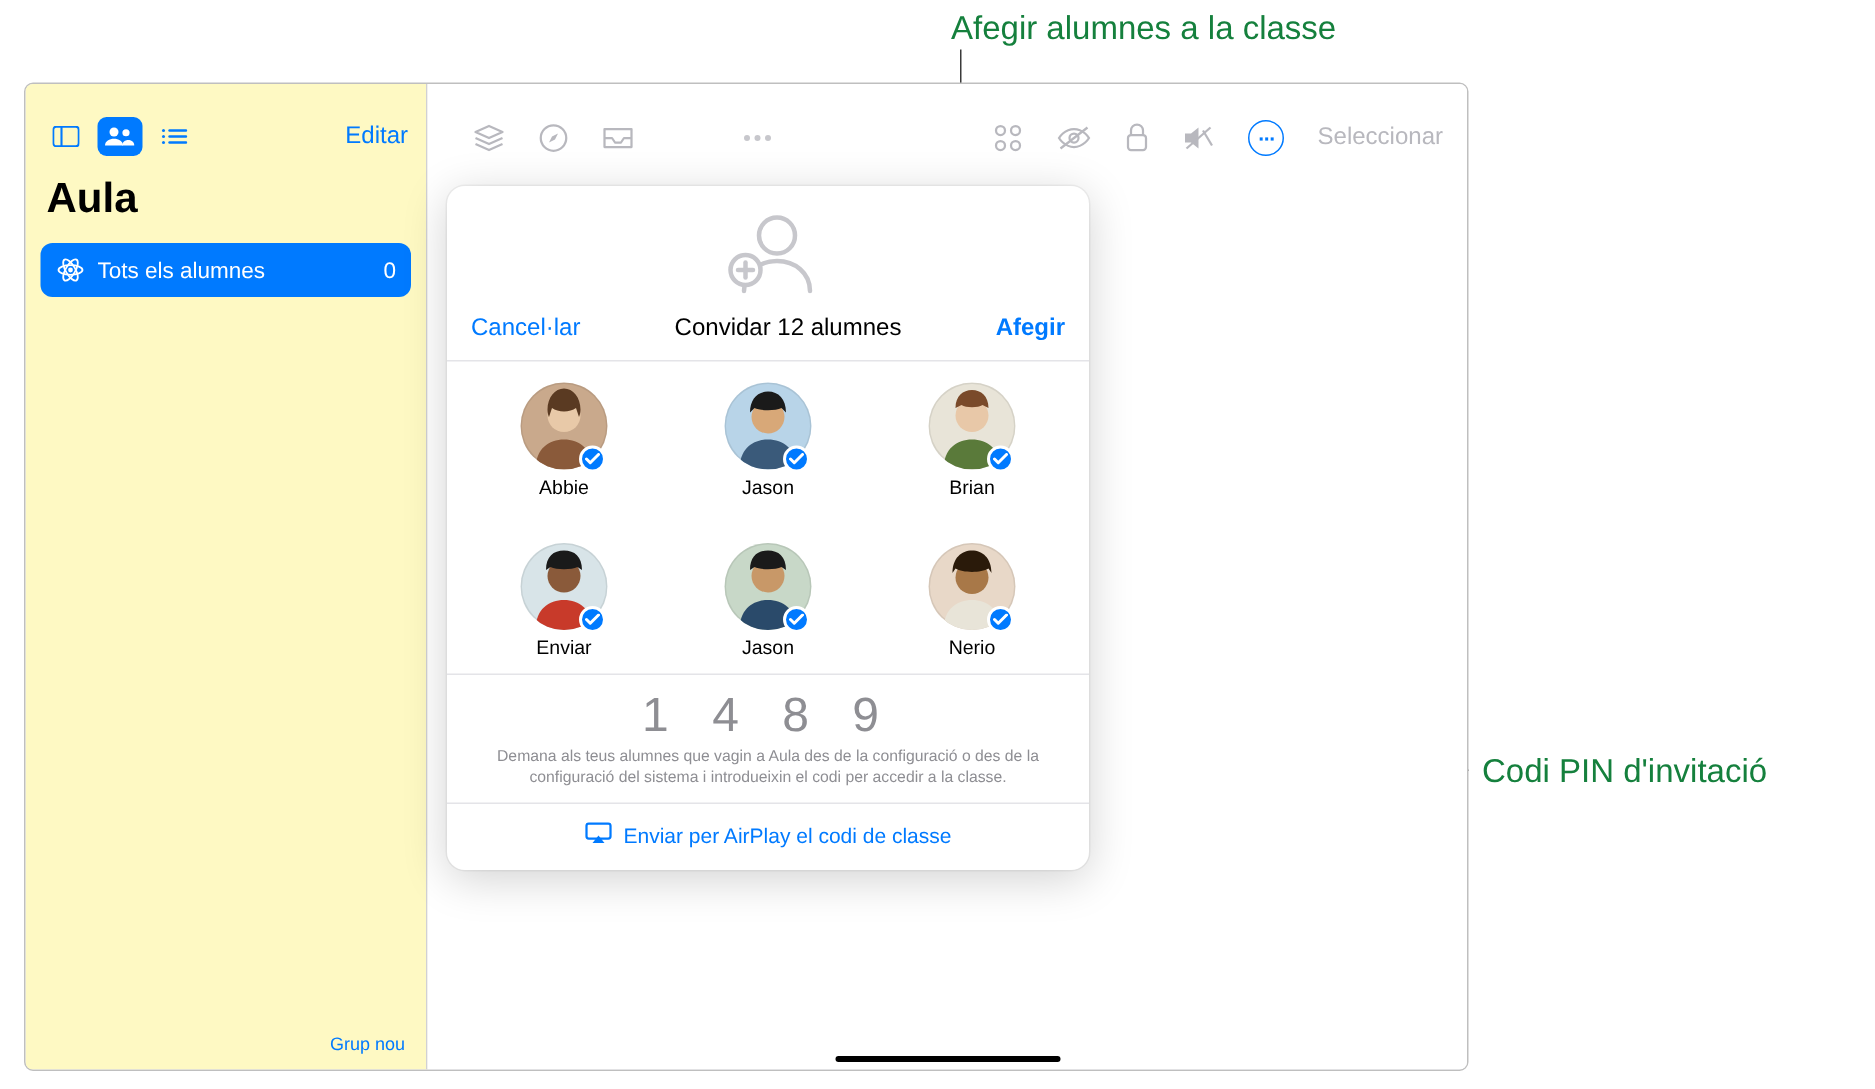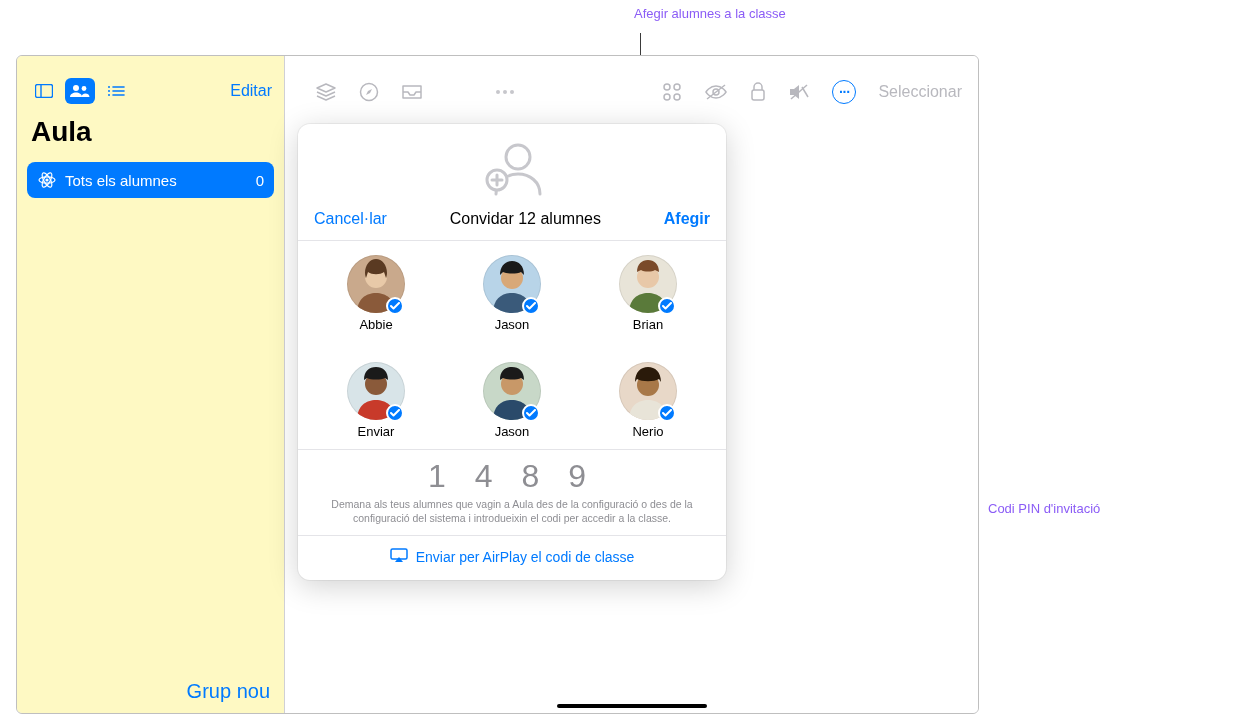--- a/index.html
+++ b/index.html
@@ -72,21 +72,21 @@
     display:flex; align-items:center; gap:8px;
     padding:8px 10px;
     font-size:15px;
   }
   .group-pill .count { margin-left:auto; }
   .atom-icon {
     width:20px; height:20px;
   }
   .new-group {
     position:absolute; bottom:10px; right:14px;
-    color:#007aff; font-size:20px;margin-top:20px;
+    color:#007aff; font-size:12px;margin-top:20px;
   }
   
   .main-toolbar {
     display:flex; align-items:center; gap:22px;
     padding: 24px 16px 4px 30px;
     color:#b8b8be;
   }
   .main-toolbar .spacer { flex:1; }
   .main-toolbar svg { display:block; }
   .more-circle {
@@ -150,21 +150,21 @@
     border-top:1px solid #e4e4e8;
     display:flex; align-items:center; justify-content:center; gap:8px;
     padding:12px 0 14px; color:#007aff; font-size:14px;
   }
   .home-indicator {
     position:absolute; bottom:5px; left:50%; transform:translateX(-50%);
     width:150px; height:4px; background:#000; border-radius:3px;
   }
   
   .callout {
-    position:absolute; font-size:13px; color:#8b5cf6; white-space:nowrap;
+    position:absolute; font-size:22px; color:#15803d; white-space:nowrap;
   }
   .callout-line { position:absolute; background:#3a3a3a; }
 </style>
 </head>
 <body>
 
 <span class="callout" style="left:634px; top:6px;">Afegir alumnes a la classe</span>
 <div class="callout-line" style="left:640px; top:33px; width:1px; height:153px;"></div>
 <div class="callout-line" style="left:640px; top:186px; width:1px; height:53px;"></div>
 

